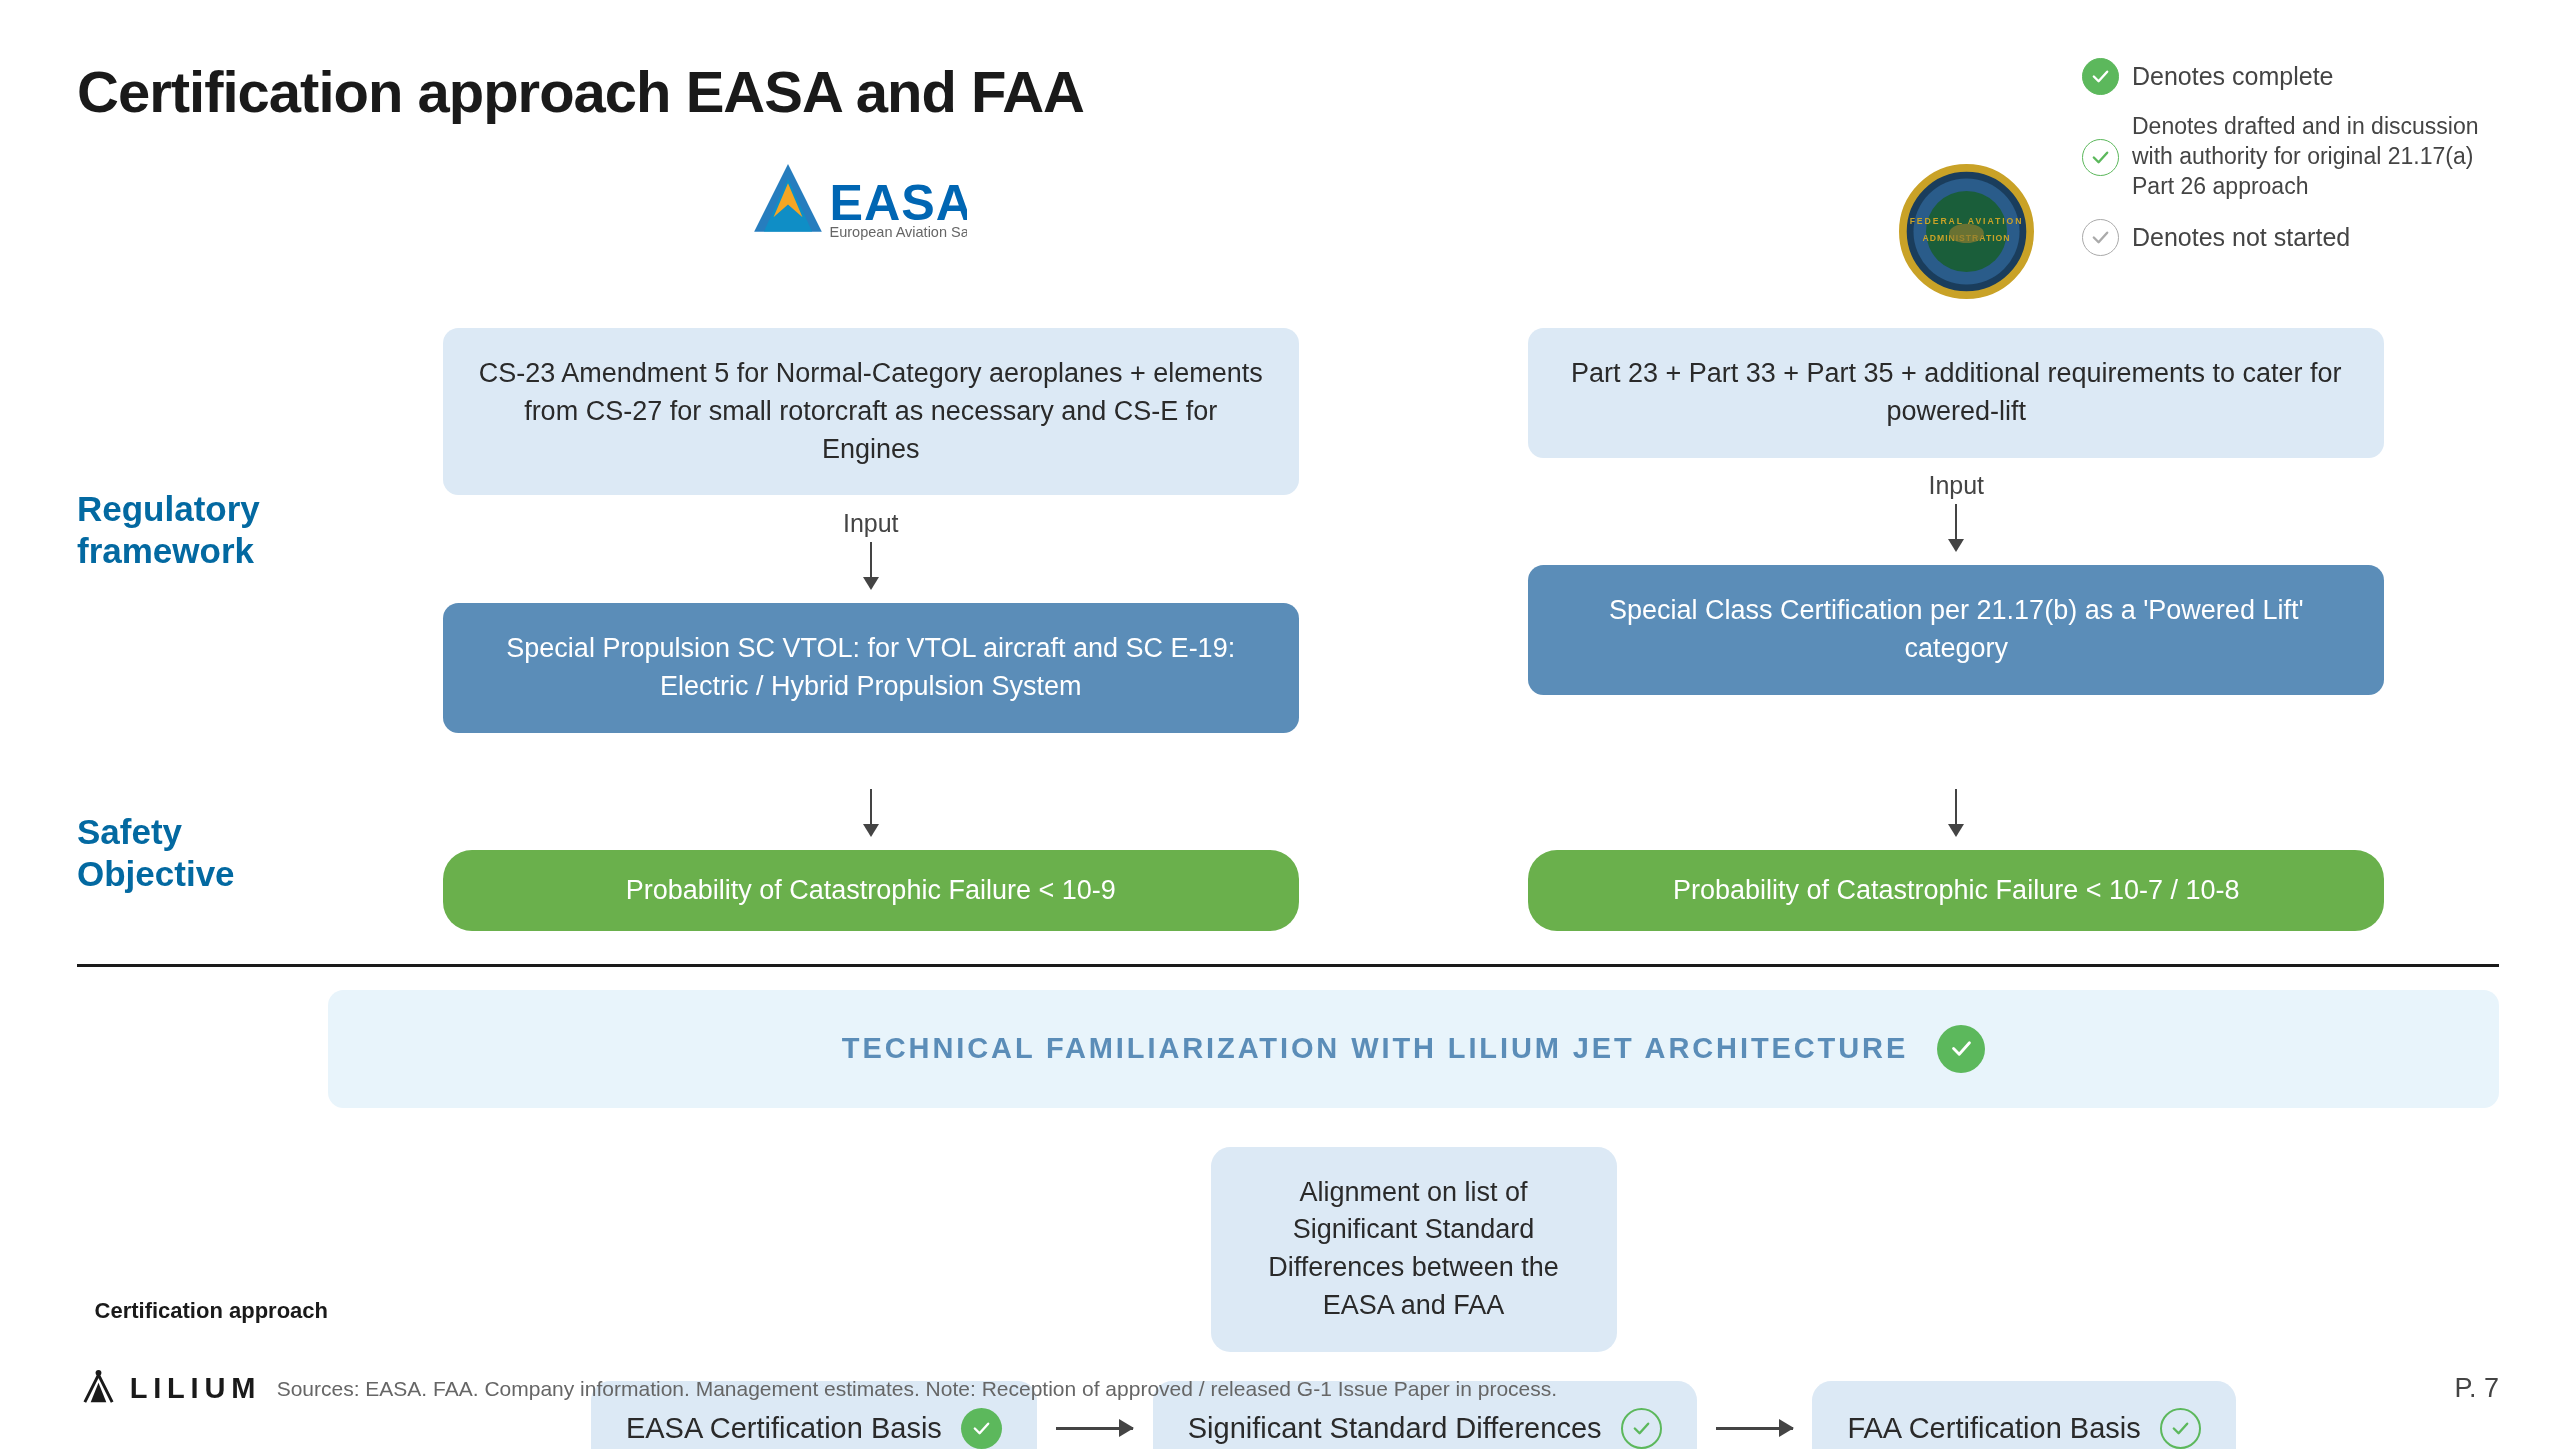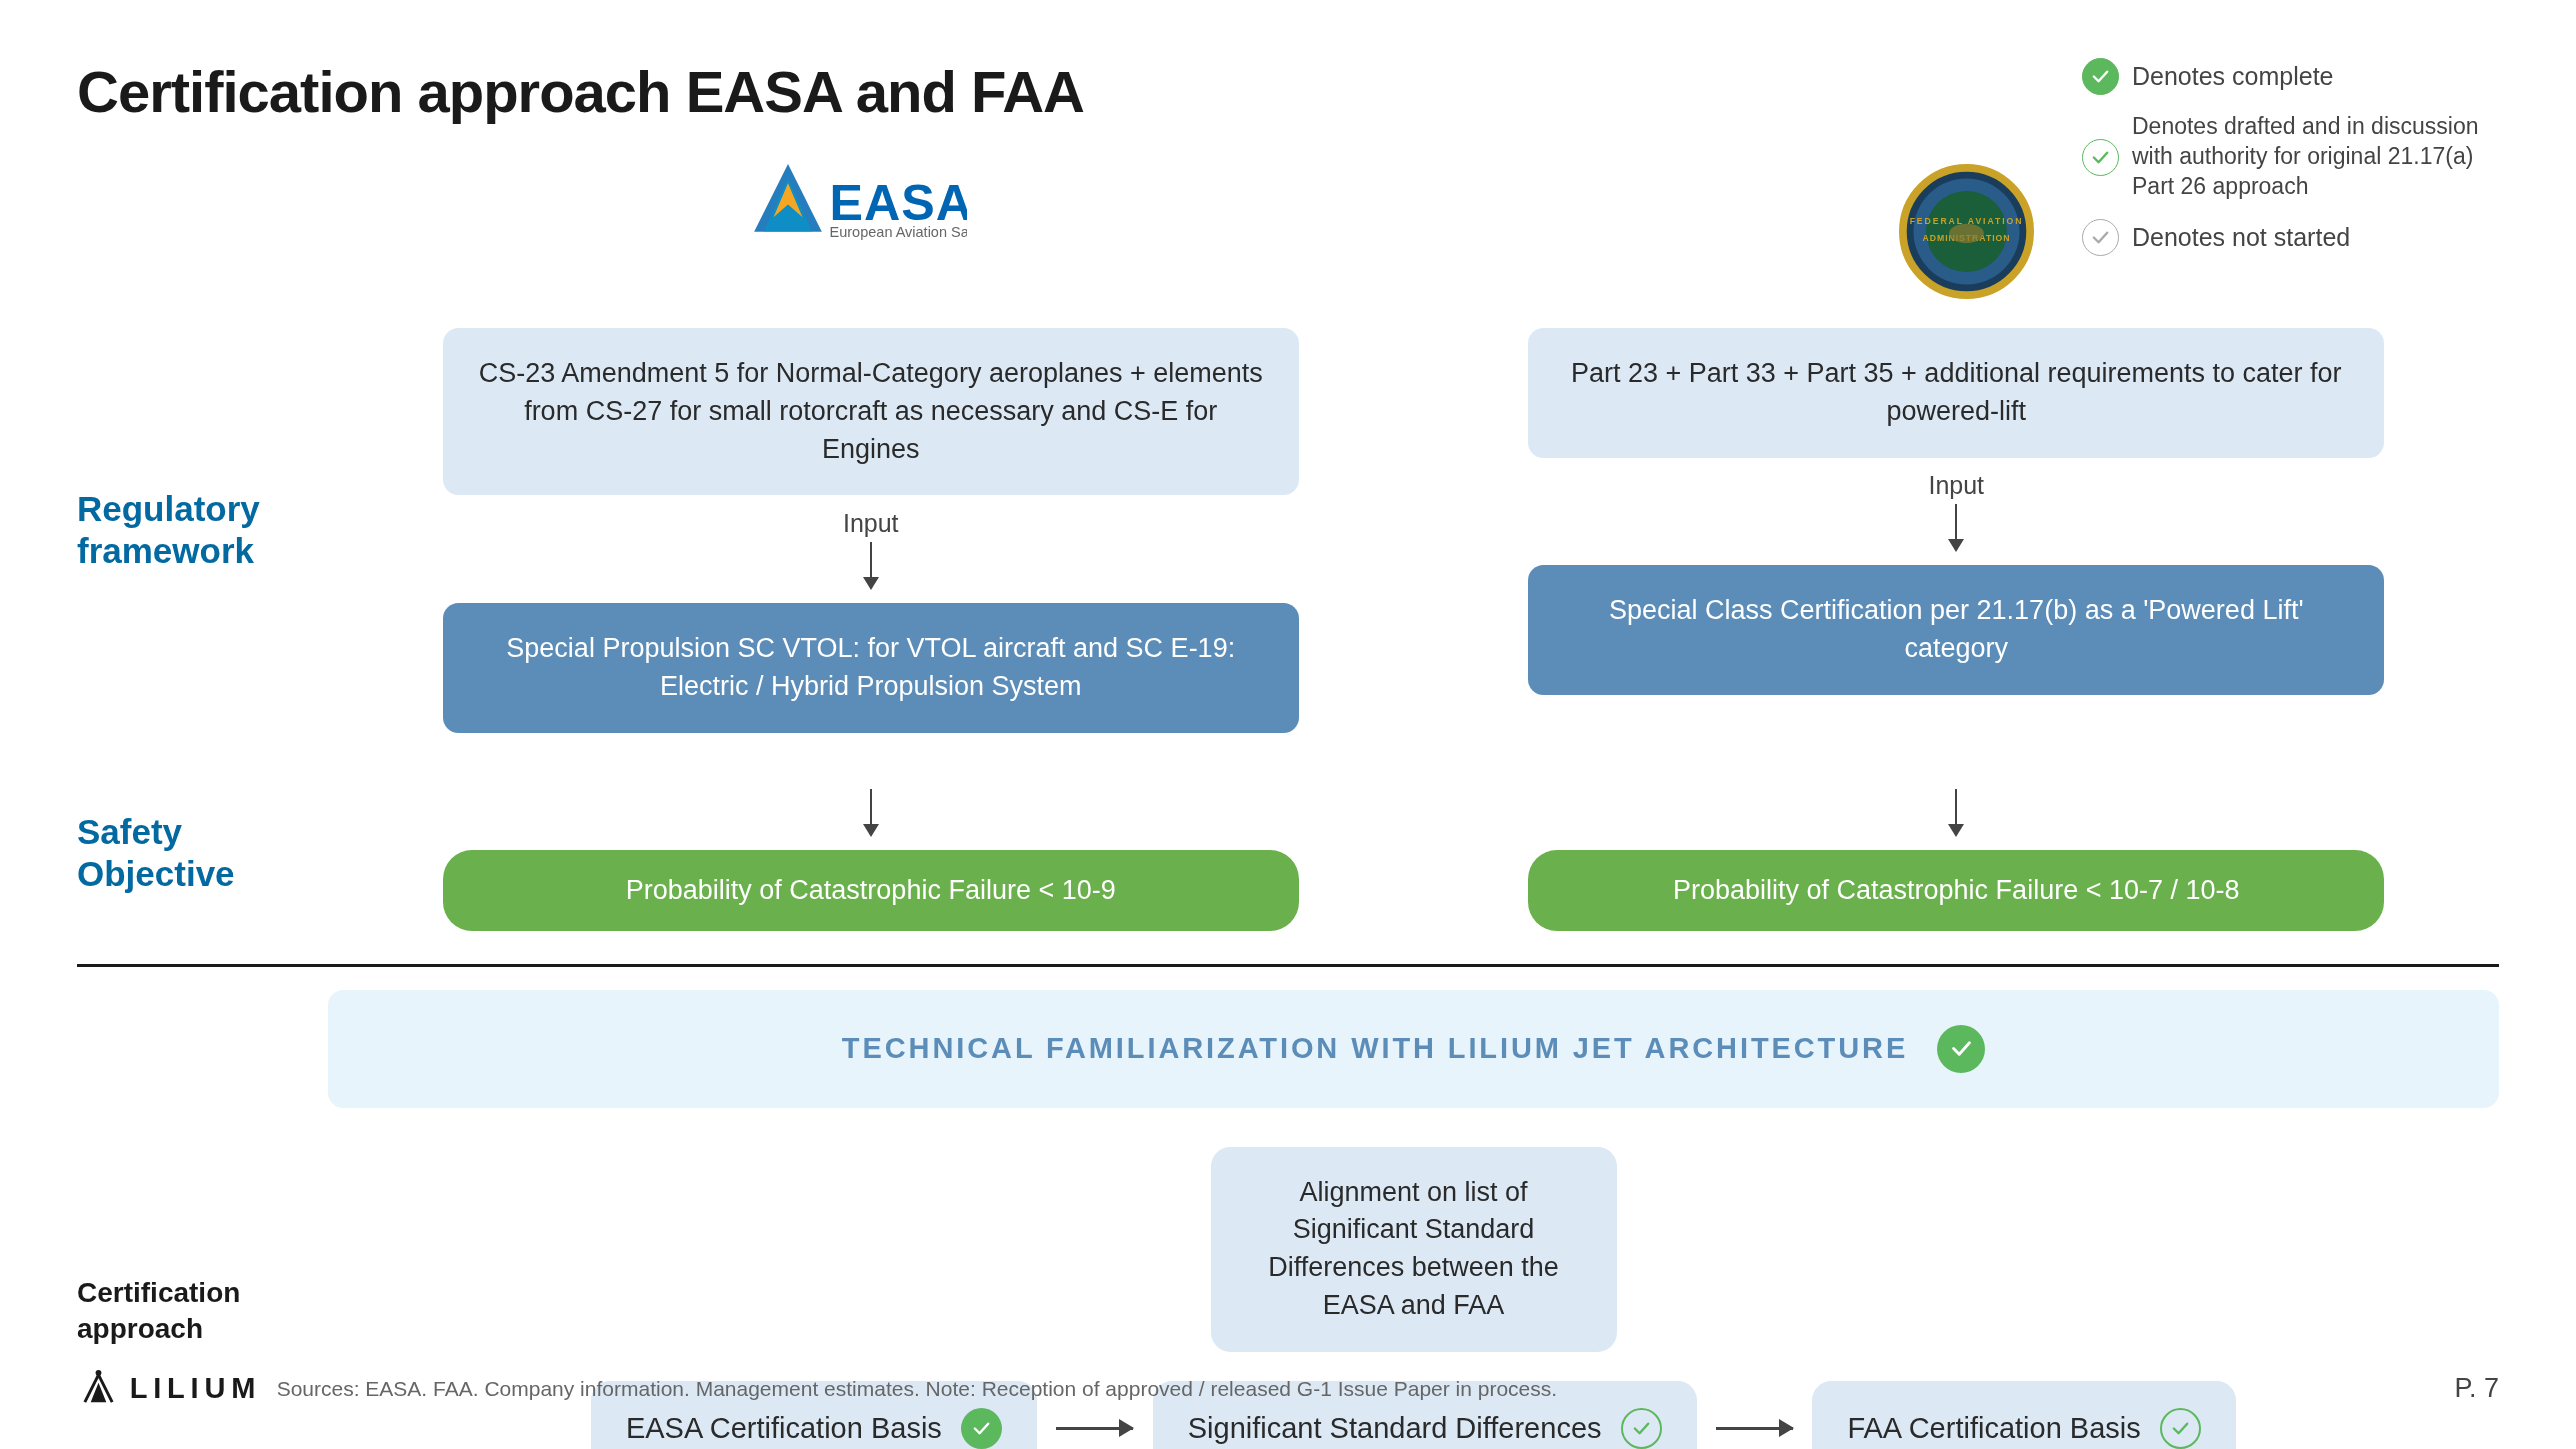--- a/index.html
+++ b/index.html
@@ -329,24 +329,25 @@
 
     
     .cert-approach-section {
       display: flex;
       align-items: center;
       padding-top: 9.7px;
     }
     .cert-label-cell {
       width: 251px;
       flex-shrink: 0;
-      font-size: 28px;
+      font-size: 22px;
       font-weight: 700;
       color: #1a1a1a;
       line-height: 1.3;
+      text-align: right;
     }
     .cert-flow-area {
       flex: 1;
       display: flex;
       flex-direction: column;
       align-items: center;
     }
     .cert-boxes-row {
       display: flex;
       align-items: center;

